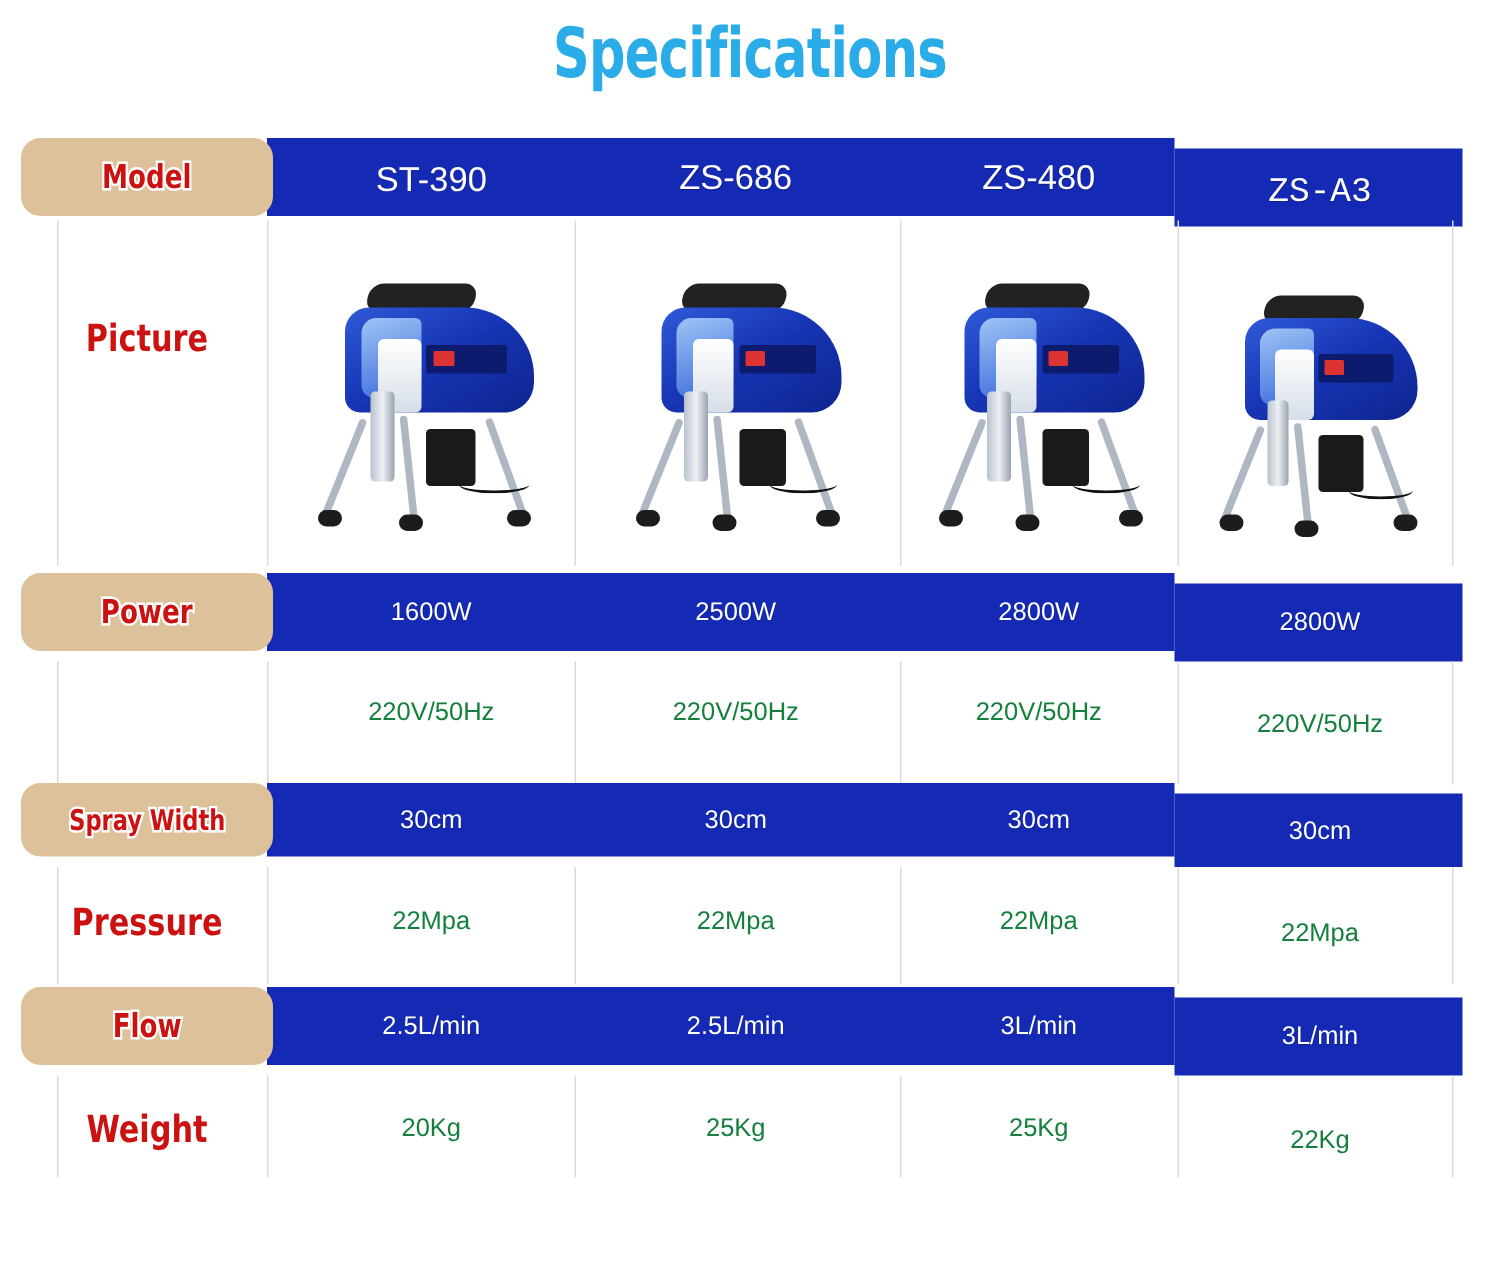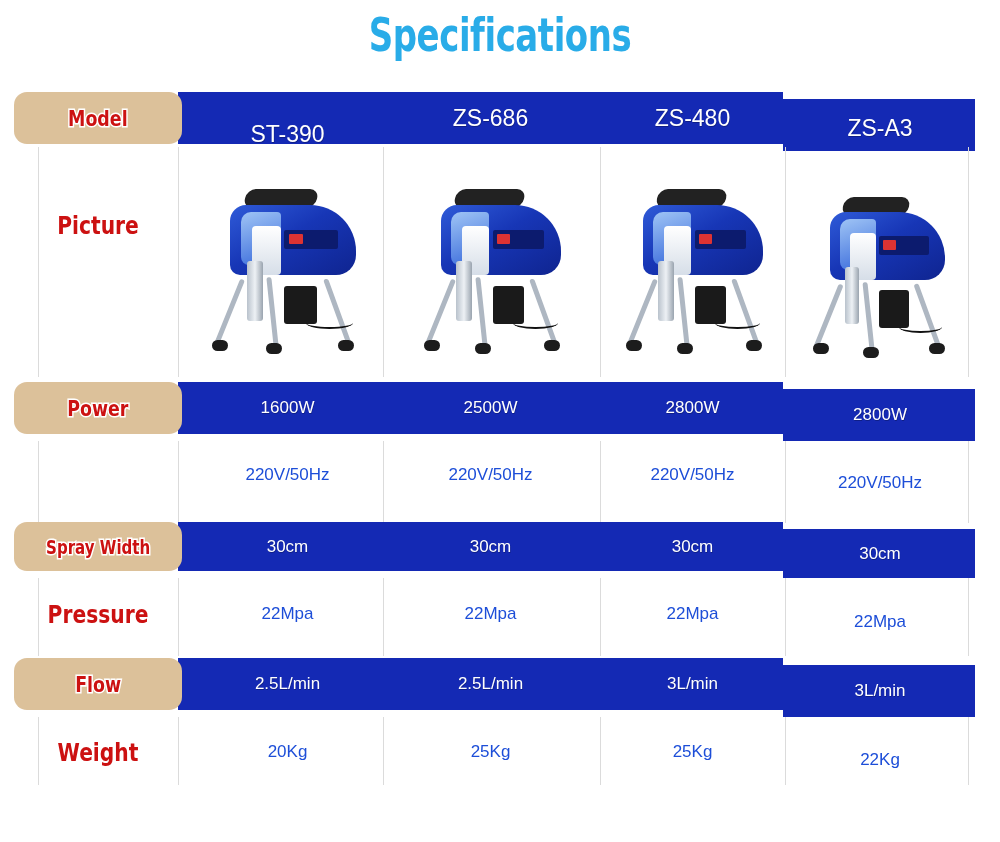--- a/index.html
+++ b/index.html
@@ -75,21 +75,21 @@
   
   .cell {
     position: absolute;
     display: flex; align-items: center; justify-content: center;
     font-family: "Liberation Sans", sans-serif;
     font-size: 17px;
     white-space: nowrap;
   }
   .cell.on-blue { color: #ffffff; font-weight: 400;
     text-shadow: 0.5px 0.5px 0 rgba(0,0,0,0.25); }
-  .cell.on-white { color: #1d4ed8; }
+  .cell.on-white { color: #15803d; }
   .cell.hdr { font-size: 23px; }
 
   
   .vdiv {
     position: absolute; width: 1px;
     background: #DBDBDB;
   }
 
   
   .sprayer { position: absolute; }
@@ -151,24 +151,24 @@
   <div id="title">Specifications</div>
 
   <div id="table">
 
     <div class="row">
       <div class="band-main" style="top:7px;height:52px;"></div>
       <div class="band-step" style="top:14px;height:52px;"></div>
       <div class="pill" style="top:7px;height:52px;">
         <span class="pill-text">Model</span>
       </div>
-      <div class="cell on-blue hdr" style="left:190px;top:23px;width:195px;height:52px;">ST-390</div>
+      <div class="cell on-blue hdr" style="left:190px;top:8px;width:195px;height:52px;">ST-390</div>
       <div class="cell on-blue hdr" style="left:388px;top:7px;width:205px;height:52px;">ZS-686</div>
       <div class="cell on-blue hdr" style="left:600px;top:7px;width:185px;height:52px;">ZS-480</div>
-      <div class="cell on-blue hdr" style="left:790px;top:14px;width:180px;height:58px;">ZS-A3</div>
+      <div class="cell on-blue hdr" style="left:790px;top:14px;width:180px;height:58px;font-family:Liberation Mono, monospace;">ZS-A3</div>
     </div>
 
     <div class="row">
       <div class="label-plain" style="top:115px;height:50px;">Picture</div>
 
       <div class="vdiv" style="left:38px;top:62px;height:230px;"></div>
       <div class="vdiv" style="left:178px;top:62px;height:230px;"></div>
       <div class="vdiv" style="left:383px;top:62px;height:230px;"></div>
       <div class="vdiv" style="left:600px;top:62px;height:230px;"></div>
       <div class="vdiv" style="left:785px;top:62px;height:230px;"></div>

